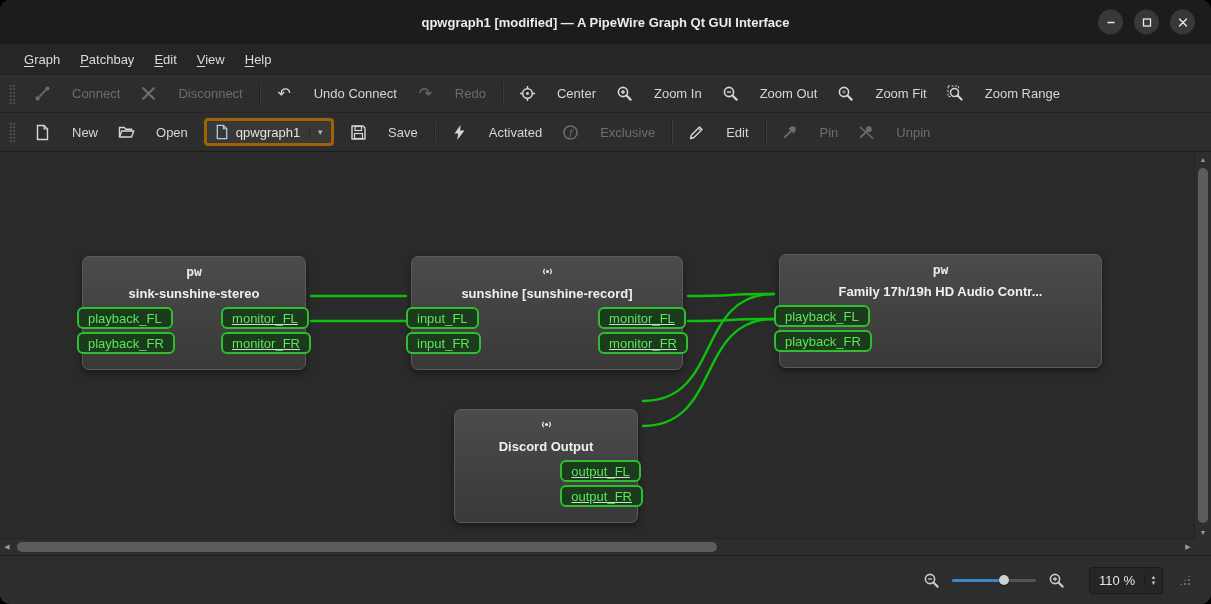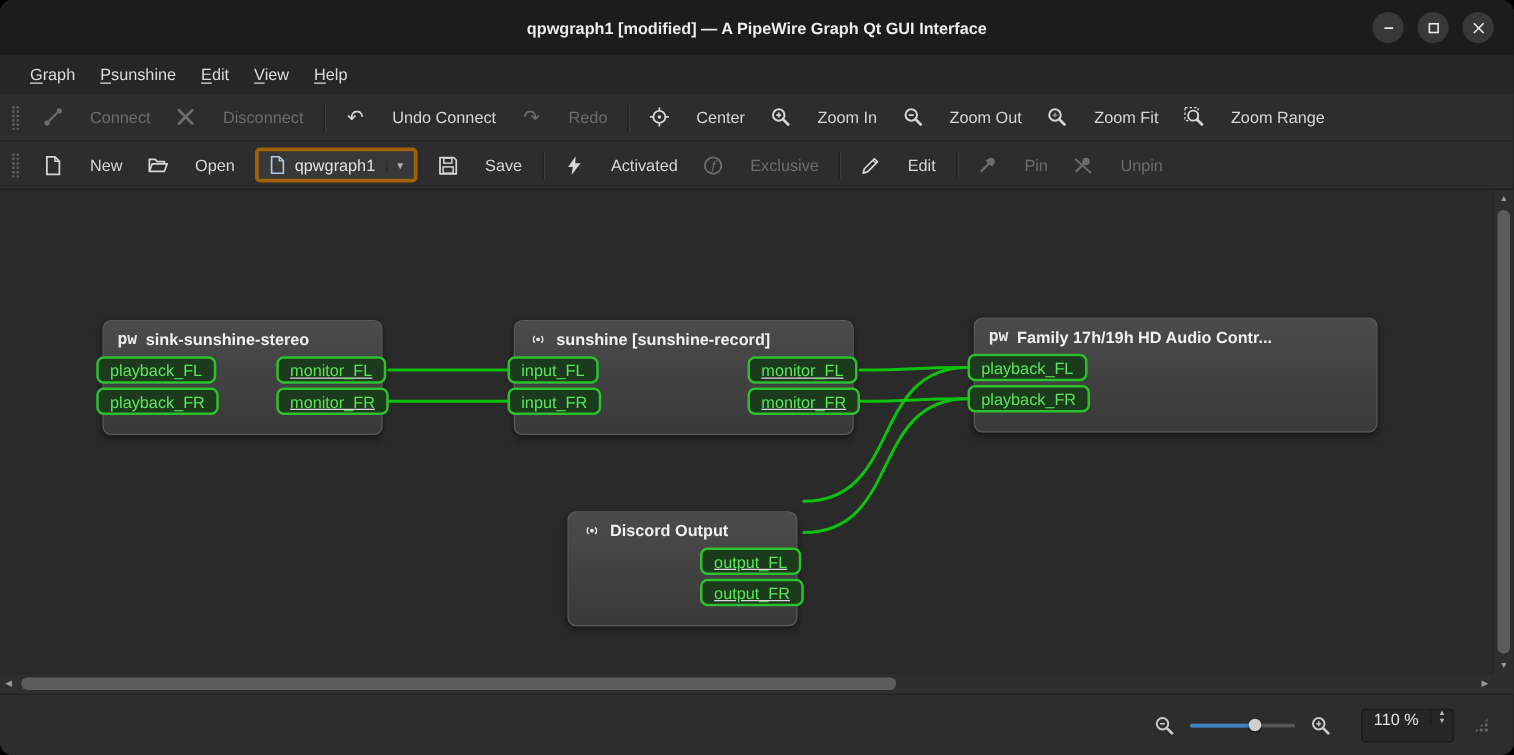--- a/index.html
+++ b/index.html
@@ -36,21 +36,21 @@
   .combo { display:flex; align-items:center; gap:6px; background:#383838; border:3px solid #a16207;
     border-radius:4px; padding:3px 7px; margin:0 5px; color:#e2e2e2; }
   .combo .ico { width:16px; height:16px; color:#aecbe6; }
   .combo-arrow { color:#b0b0b0; font-size:8px; margin-left:3px; border-left:1px solid #2a2a2a; padding-left:6px; }
   
   .canvas-wrap { flex:1 1 auto; position:relative; background:#2a2a2a; border-top:1px solid #1e1e1e; }
   .canvas { position:absolute; left:0; top:0; right:16px; bottom:16px; overflow:hidden; background:#2a2a2a; }
   #wires { position:absolute; left:0; top:0; width:100%; height:100%; z-index:1; pointer-events:none; }
   .node { position:absolute; z-index:2; background:linear-gradient(#4b4b4b,#393939);
     border:1px solid #5a5a5a; border-radius:7px; box-shadow:0 3px 7px rgba(0,0,0,.45); }
-  .node-header { display:flex; align-items:center; gap:7px; padding:7px 11px 2px; }
+  .node-header { display:flex; align-items:center; gap:7px; padding:7px 11px 2px;flex-direction:column; }
   .node-title { font-weight:bold; color:#f0f0f0; white-space:nowrap; font-size:13px; }
   .pw-glyph { font-family:"DejaVu Sans Mono",monospace; font-weight:bold; font-size:13px; color:#e8e8e8; line-height:15px; }
   .audio-glyph { color:#e8e8e8; }
   .ports { display:flex; justify-content:space-between; padding:4px 0 15px; }
   .pcol { display:flex; flex-direction:column; gap:3px; }
   .pcol.in  { align-items:flex-start; margin-left:-6px; }
   .pcol.out { align-items:flex-start; margin-right:-6px;text-decoration:underline; }
   .port { height:22px; box-sizing:border-box; display:flex; align-items:center; padding:0 9px;
     border:2px solid var(--port-border,#2fbe2f); color:var(--port-text,#5ce65c);
     background:var(--port-bg,#1c3a1c); border-radius:6px; font-size:13px; white-space:nowrap; }
@@ -64,21 +64,21 @@
   .hthumb { position:absolute; left:3px; width:700px; top:3px; bottom:3px; background:#5c5c5c; border-radius:5px; }
   .sb-corner { position:absolute; right:0; bottom:0; width:16px; height:16px; background:#2e2e2e; }
   
   .statusbar { height:48px; flex:0 0 auto; background:#2d2d2d; border-top:1px solid #202020;
     display:flex; align-items:center; justify-content:flex-end; padding:0 20px; gap:12px; }
   .status-ico { width:17px; height:17px; color:#c9c9c9; }
   .slider { width:84px; height:16px; position:relative; }
   .slider .track { position:absolute; top:7px; left:0; right:0; height:3px; background:#555; border-radius:2px; }
   .slider .fill { position:absolute; top:7px; left:0; width:62%; height:3px; background:var(--accent,#3a86c8); border-radius:2px; }
   .slider .handle { position:absolute; top:3px; left:calc(62% - 5px); width:10px; height:10px; border-radius:50%; background:#cfcfcf; box-shadow:0 1px 2px rgba(0,0,0,.5); }
-  .spinbox { display:flex; align-items:flex-start; background:#262626; border:1px solid #1b1b1b; border-radius:3px; height:25px;margin-left:12px; }
+  .spinbox { display:flex; align-items:center; background:#262626; border:1px solid #1b1b1b; border-radius:3px; height:25px;margin-left:12px; }
   .spin-value { padding:0 9px; display:flex; align-items:center; color:#e4e4e4; }
   .spin-btns { display:flex; flex-direction:column; width:17px; border-left:1px solid #1b1b1b; }
   .spin-btns > div { flex:1; display:flex; align-items:center; justify-content:center; font-size:6px; color:#bdbdbd; }
   .grip { width:12px; height:12px; margin-left:4px;
     background-image:radial-gradient(circle,#6a6a6a 1px,transparent 1.3px); background-size:4px 4px;
     clip-path:polygon(100% 0,100% 100%,0 100%); }
 </style>
 </head>
 <body>
 
@@ -103,21 +103,21 @@
           </svg>
       </div>
     </div>
   </div>
 
   <div class="menubar">
     <div class="menu-item">
         <span><span class="mn">G</span><span>raph</span></span>
       </div>
     <div class="menu-item">
-        <span><span class="mn">P</span><span>sunshine</span></span>
+        <span><span class="mn">P</span><span>atchbay</span></span>
       </div>
     <div class="menu-item">
         <span><span class="mn">E</span><span>dit</span></span>
       </div>
     <div class="menu-item">
         <span><span class="mn">V</span><span>iew</span></span>
       </div>
     <div class="menu-item">
         <span><span class="mn">H</span><span>elp</span></span>
       </div>

